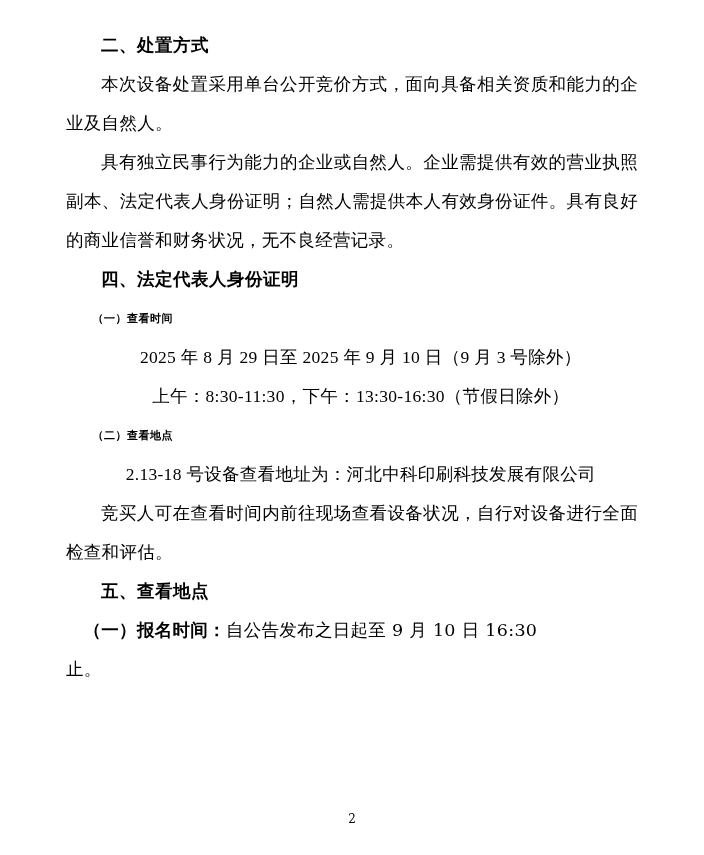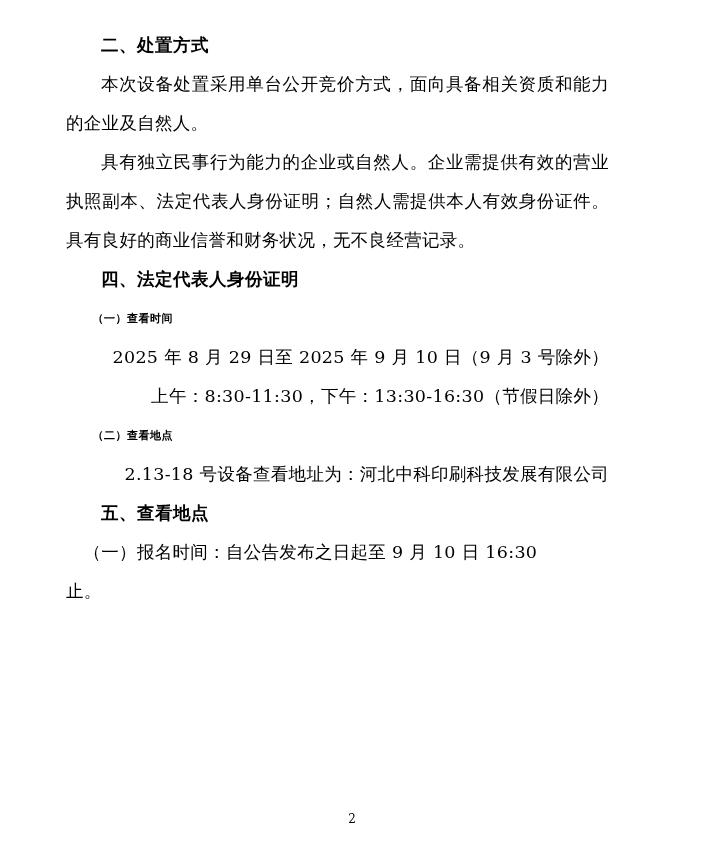--- a/index.html
+++ b/index.html
@@ -13,21 +13,21 @@
     font-family: "DejaVu Serif", "Liberation Serif", serif;
     color: #000000;
     position: relative;
     overflow: hidden;
   }
   .page {
     position: relative;
     width: 704px;
     height: 855px;
     box-sizing: border-box;
-    padding: 26px 95px 0 66px;
+    padding: 26px 66px 0 66px;
   }
   .doc-body {
     font-size: 17.5px;
     line-height: 39px;
   }
   .heading {
     font-weight: bold;
     font-size: 17.5px;
     line-height: 39px;
     text-indent: 2em;
@@ -52,31 +52,32 @@
   .para-noindent {
     margin: 0;
     text-indent: 0;
     text-align: justify;
     text-justify: inter-ideograph;
     letter-spacing: 0.3px;
   }
   .para-indent1 {
     margin: 0;
     text-indent: 1em;
-    text-align: right;
+    text-align: center;
     letter-spacing: 0.3px;
+    font-family: Liberation Serif, serif;
   }
   .mixed {
     margin: 0;
     text-indent: 1em;
     text-align: left;
     letter-spacing: 0.3px;
   }
   .inline-bold {
-    font-weight: normal;
+    font-weight: bold;
   }
   .page-number {
     position: absolute;
     left: 0;
     right: 0;
     top: 812px;
     text-align: center;
     font-size: 12px;
     font-family: "DejaVu Serif", "Liberation Serif", serif;
     color: #000000;
@@ -101,20 +102,21 @@
 
     <p class="para-indent1">2025 年 8 月 29 日至 2025 年 9 月 10 日（9 月 3 号除外）</p>
 
     <p class="para-indent1">上午：8:30-11:30，下午：13:30-16:30（节假日除外）</p>
 
     <p class="subheading">（二）查看地点</p>
 
 
     <p class="para-indent1">2.13-18 号设备查看地址为：河北中科印刷科技发展有限公司</p>
 
+    <p class="para">竞买人可在查看时间内前往现场查看设备状况，自行对设备进行全面检查和评估。</p>
 
     <p class="heading">五、查看地点</p>
 
     <p class="mixed">
       <span class="inline-bold">（一）报名时间：</span><span>自公告发布之日起至 9 月 10 日 16:30</span>
     </p>
 
     <p class="para-noindent">止。</p>
 
   </div>

